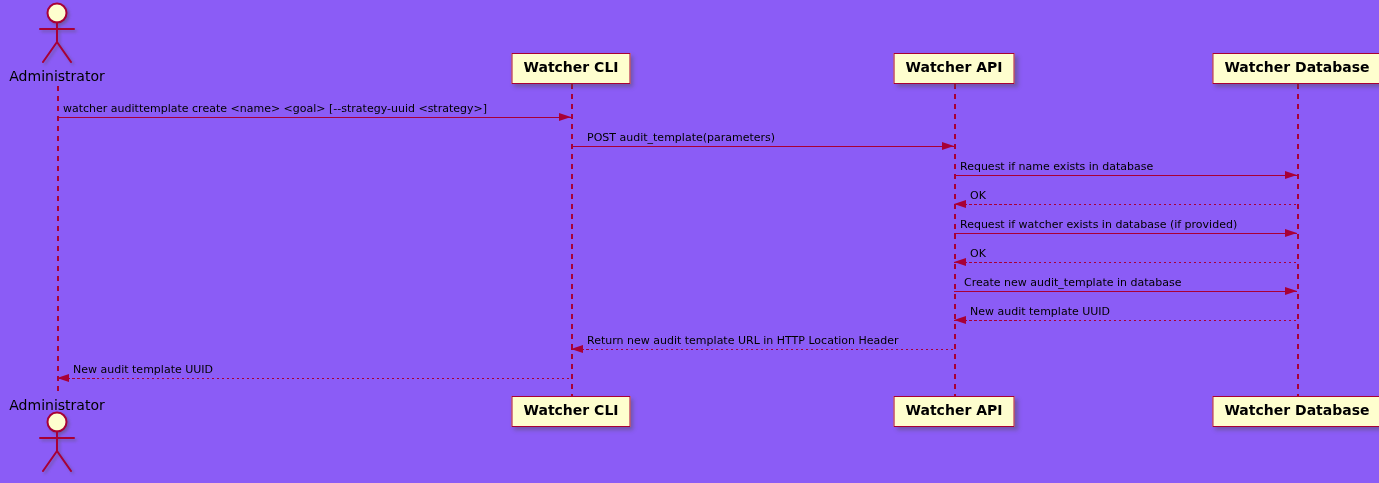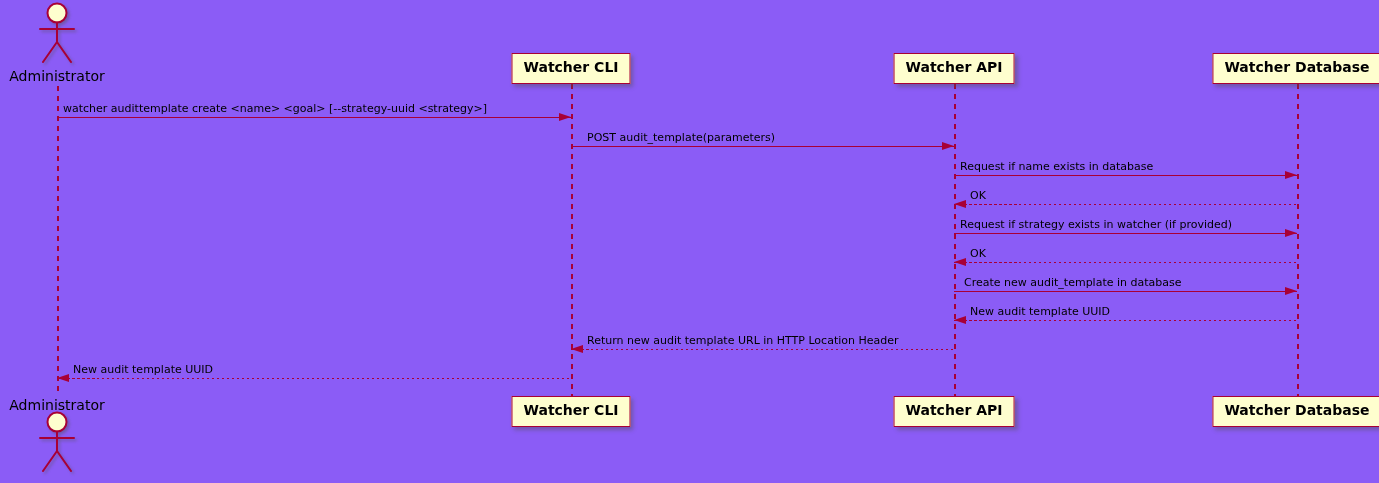--- a/index.html
+++ b/index.html
@@ -121,21 +121,21 @@
       <div class="lbl" style="left: 6px;">Request if name exists in database</div>
       <div class="line solid"></div>
       <div class="head right"></div>
     </div>
     <div class="msg" style="left: 954px; top: 204px; width: 343px;">
       <div class="lbl" style="left: 16px;">OK</div>
       <div class="line dashed"></div>
       <div class="head left"></div>
     </div>
     <div class="msg" style="left: 954px; top: 233px; width: 343px;">
-      <div class="lbl" style="left: 6px;">Request if strategy exists in watcher (if provided)</div>
+      <div class="lbl" style="left: 6px;">Request if watcher exists in database (if provided)</div>
       <div class="line solid"></div>
       <div class="head right"></div>
     </div>
     <div class="msg" style="left: 954px; top: 262px; width: 343px;">
       <div class="lbl" style="left: 16px;">OK</div>
       <div class="line dashed"></div>
       <div class="head left"></div>
     </div>
     <div class="msg" style="left: 954px; top: 291px; width: 343px;">
       <div class="lbl" style="left: 10px;">Create new audit_template in database</div>

